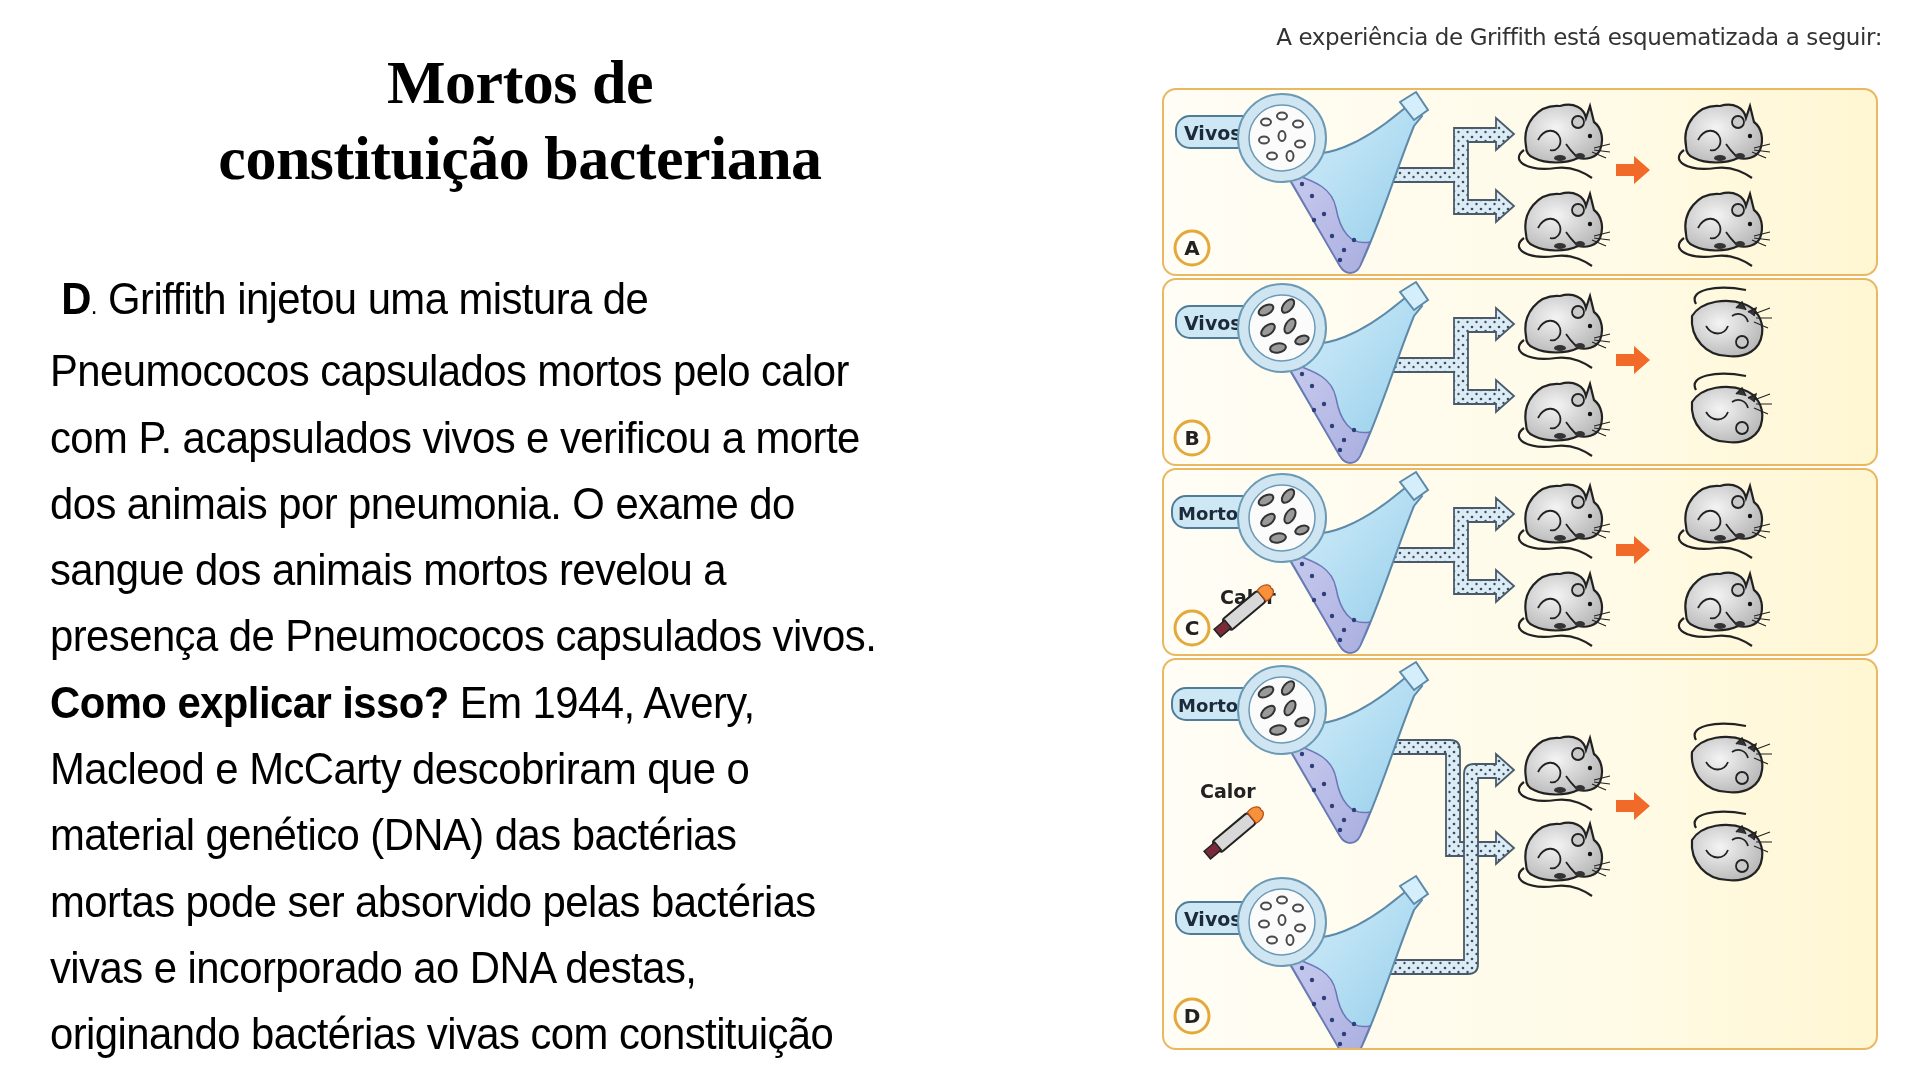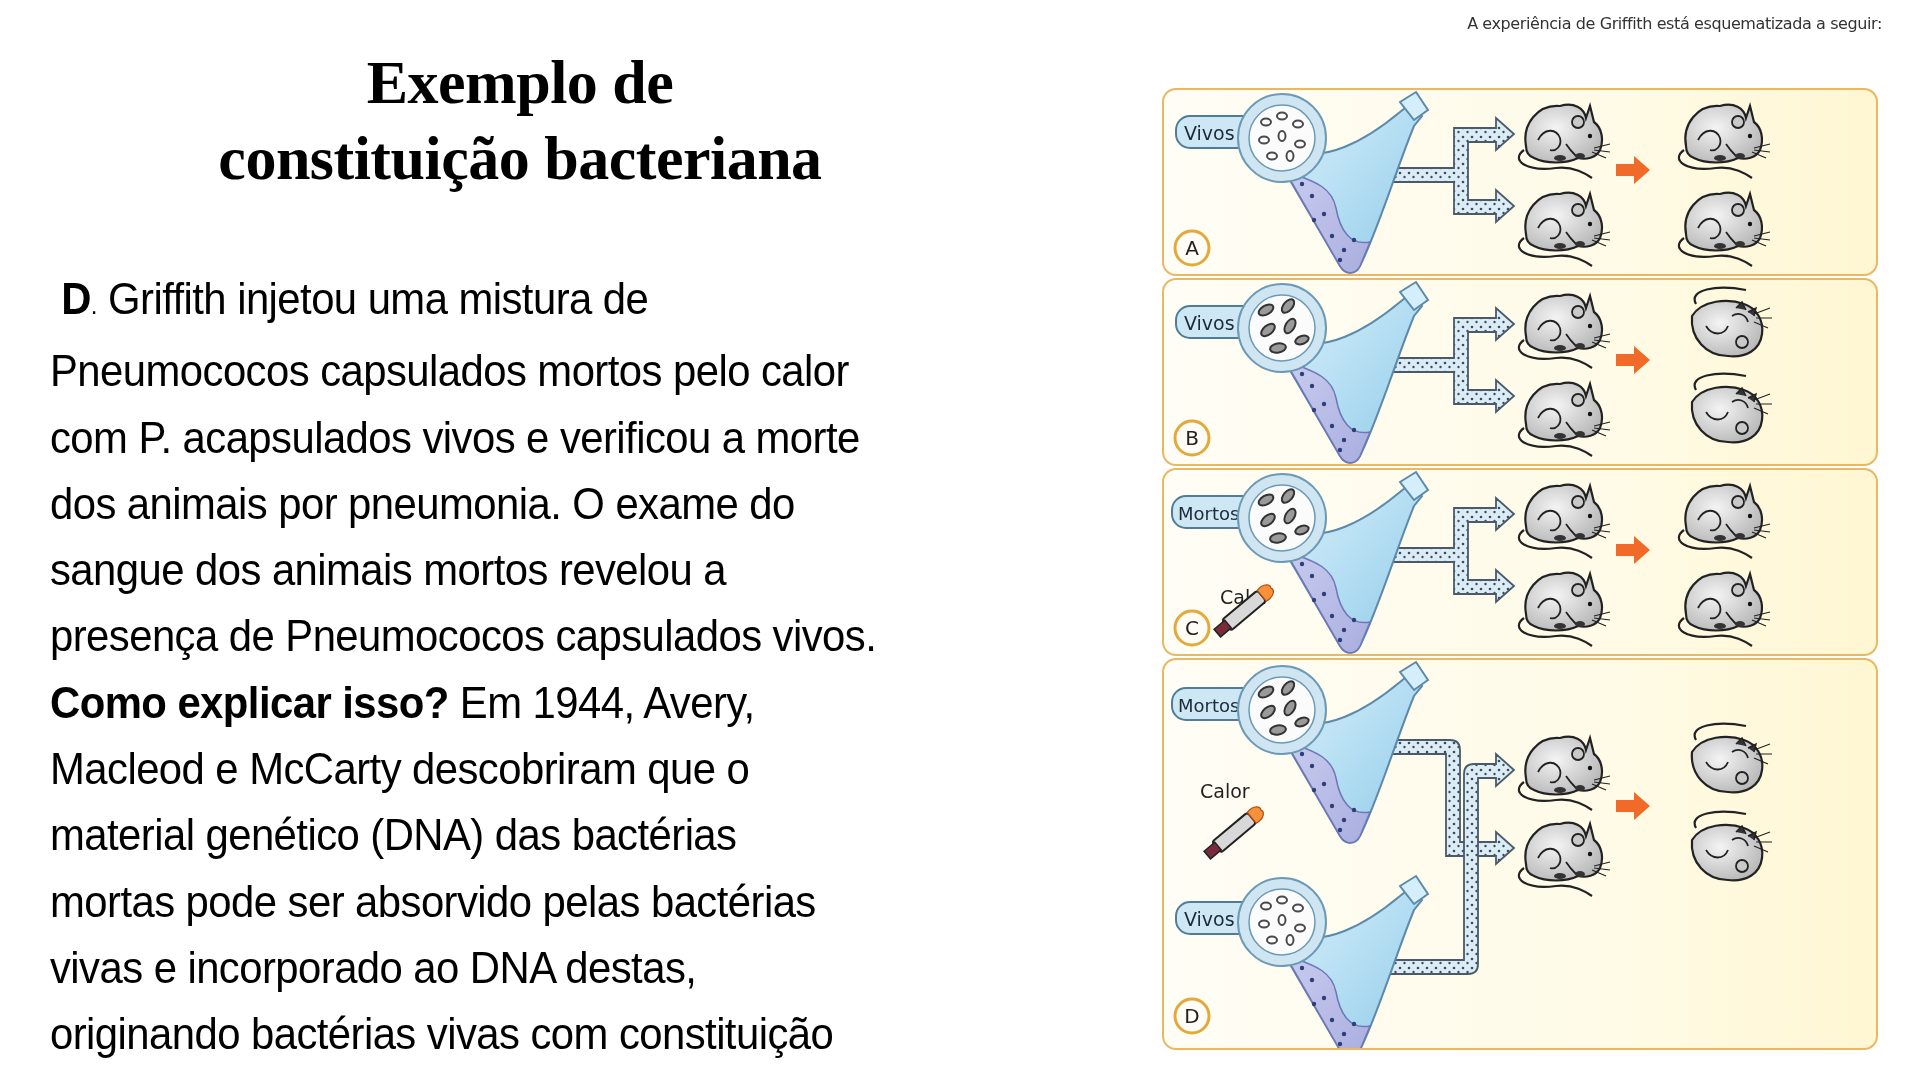--- a/index.html
+++ b/index.html
@@ -40,54 +40,55 @@
     transform-origin: 0 0;
     transform: scaleX(0.93);
   }
   .body-text .line { white-space: nowrap; display: block; }
   .body-text b { font-weight: bold; }
   .lead-letter { margin-left: 12px; }
   .lead-dot { font-size: 26px; }
   .caption {
     position: absolute;
     right: 38px;
-    top: 14px;
+    top: 24px;
     font-family: "DejaVu Sans", sans-serif;
-    font-size: 16px;
+    font-size: 23px;
     color: #333;
     letter-spacing: -0.4px;
     white-space: nowrap;
   }
   .figure {
     position: absolute;
     left: 1162px;
     top: 88px;
     width: 720px;
     height: 962px;
   }
   .panel {
     position: absolute;
     left: 0;
     width: 716px;
     border: 2px solid #e9b860;
     border-radius: 14px;
     background: linear-gradient(90deg, #fffdf5 0%, #fffbe8 60%, #fff6d2 100%);
     box-sizing: border-box;
     overflow: hidden;
+    font-weight: bold;
   }
   .panel svg { position: absolute; left: 0; top: 0; }
   .svg-text {
     font-family: "DejaVu Sans", sans-serif;
   }
 </style>
 </head>
 <body>
 
 <div class="title">
-  <div>Exemplo de</div>
+  <div>Mortos de</div>
   <div>constituição bacteriana</div>
 </div>
 
 <div class="body-text">
   <span class="line"><b class="lead-letter">D</b><span class="lead-dot">.</span><span> Griffith injetou uma mistura de</span></span>
   <span class="line">Pneumococos capsulados mortos pelo calor</span>
   <span class="line">com P. acapsulados vivos e verificou a morte</span>
   <span class="line">dos animais por pneumonia. O exame do</span>
   <span class="line">sangue dos animais mortos revelou a</span>
   <span class="line">presença de Pneumococos capsulados vivos.</span>

